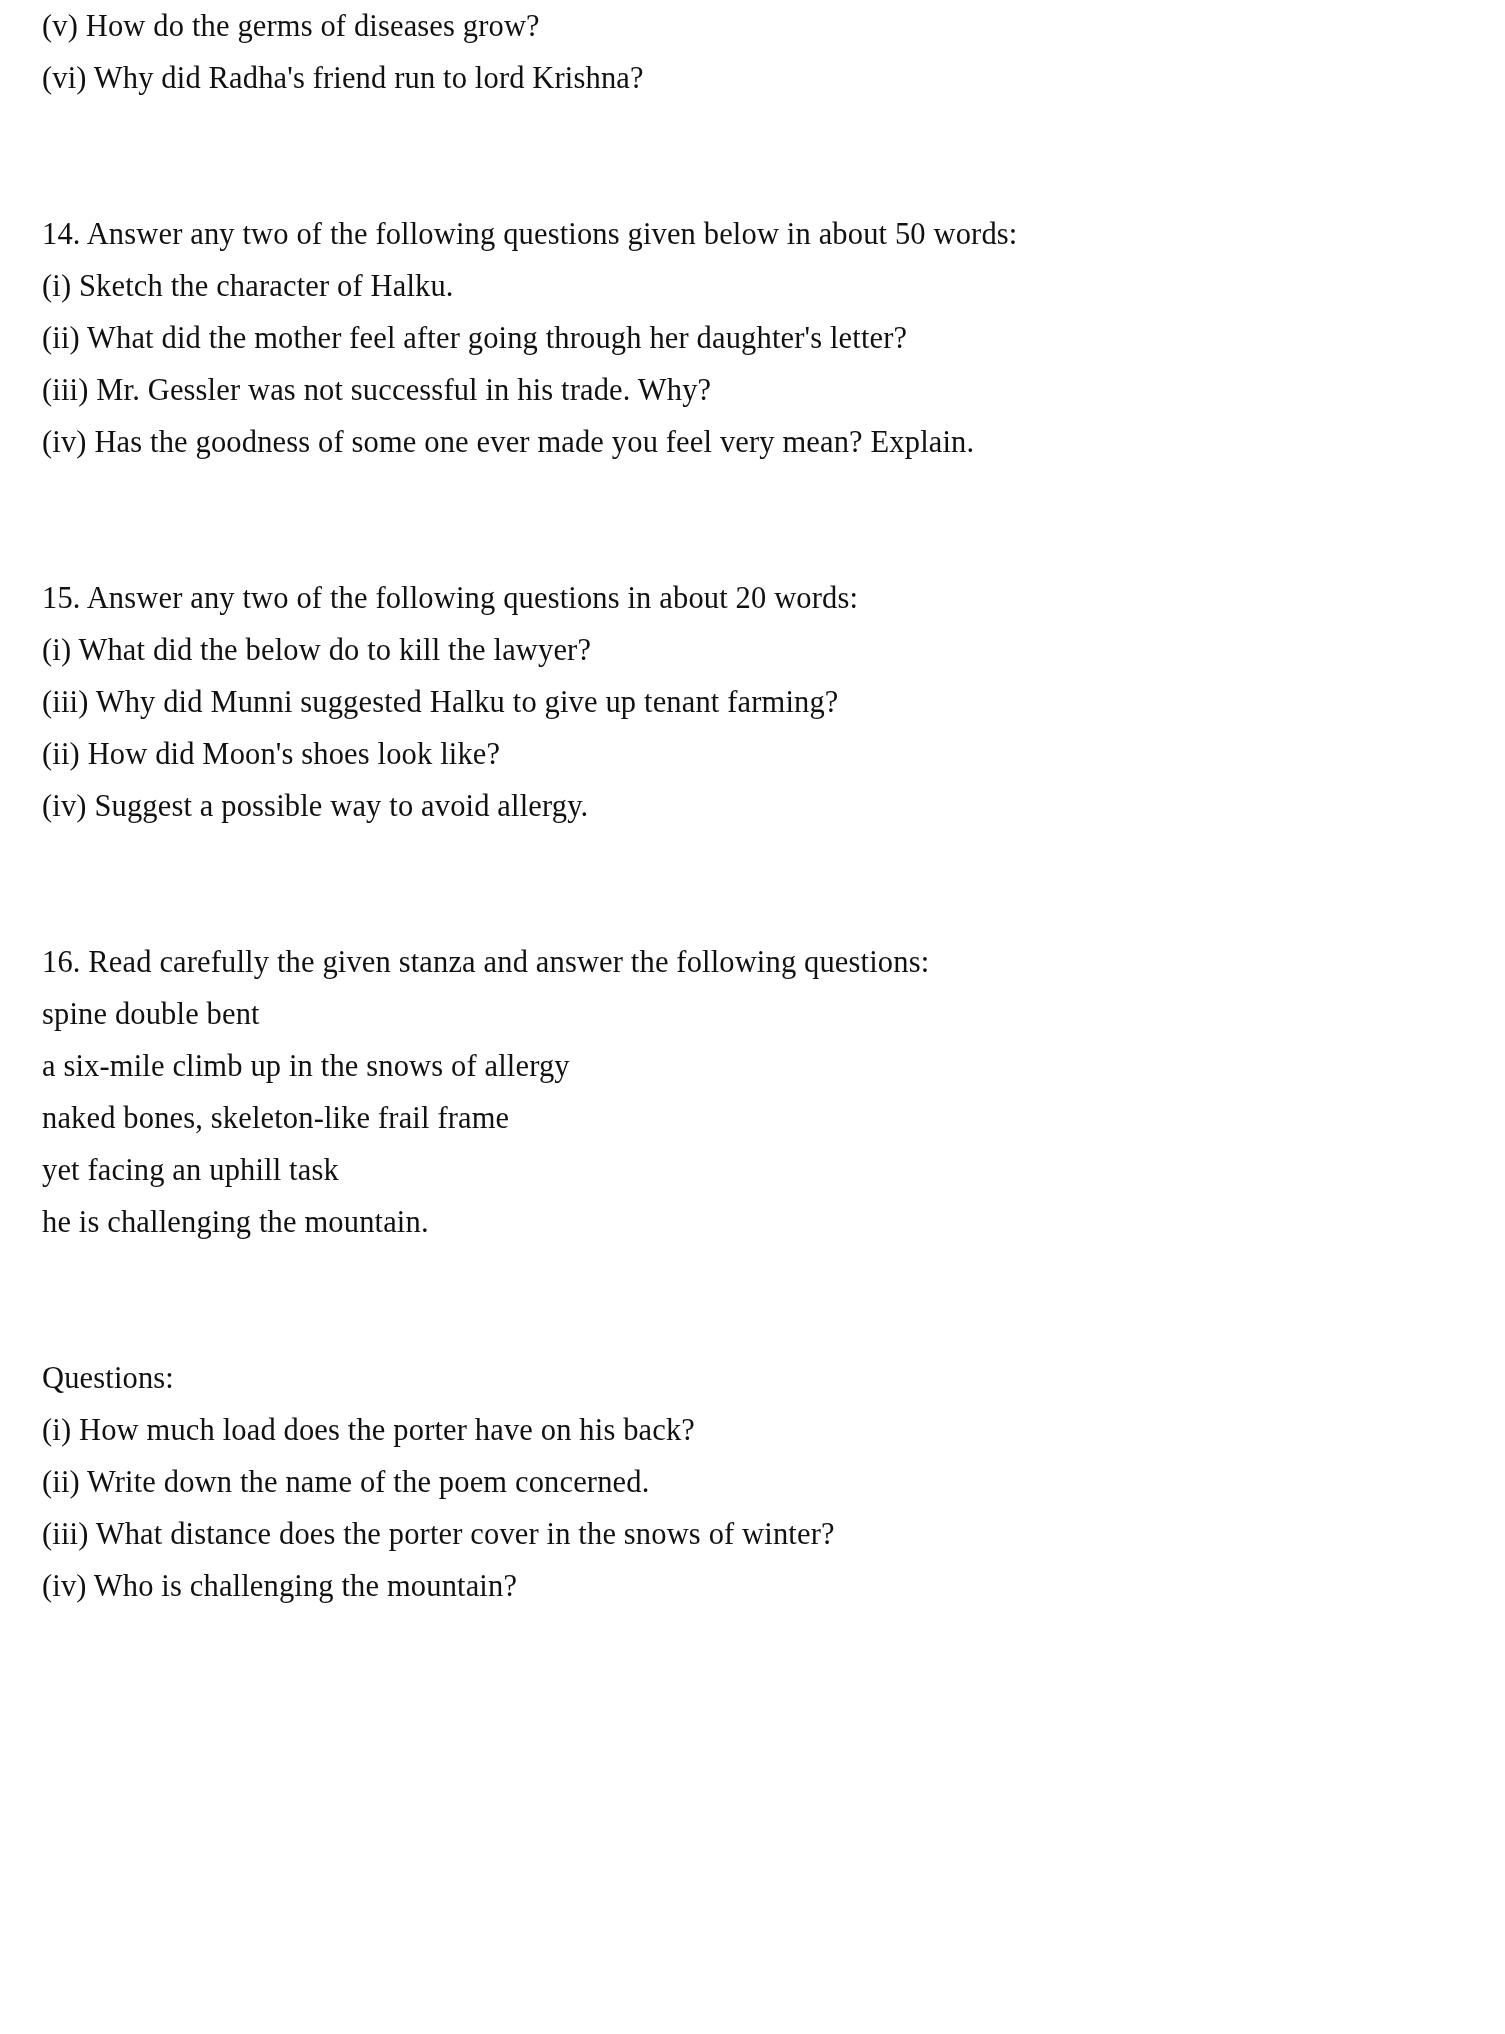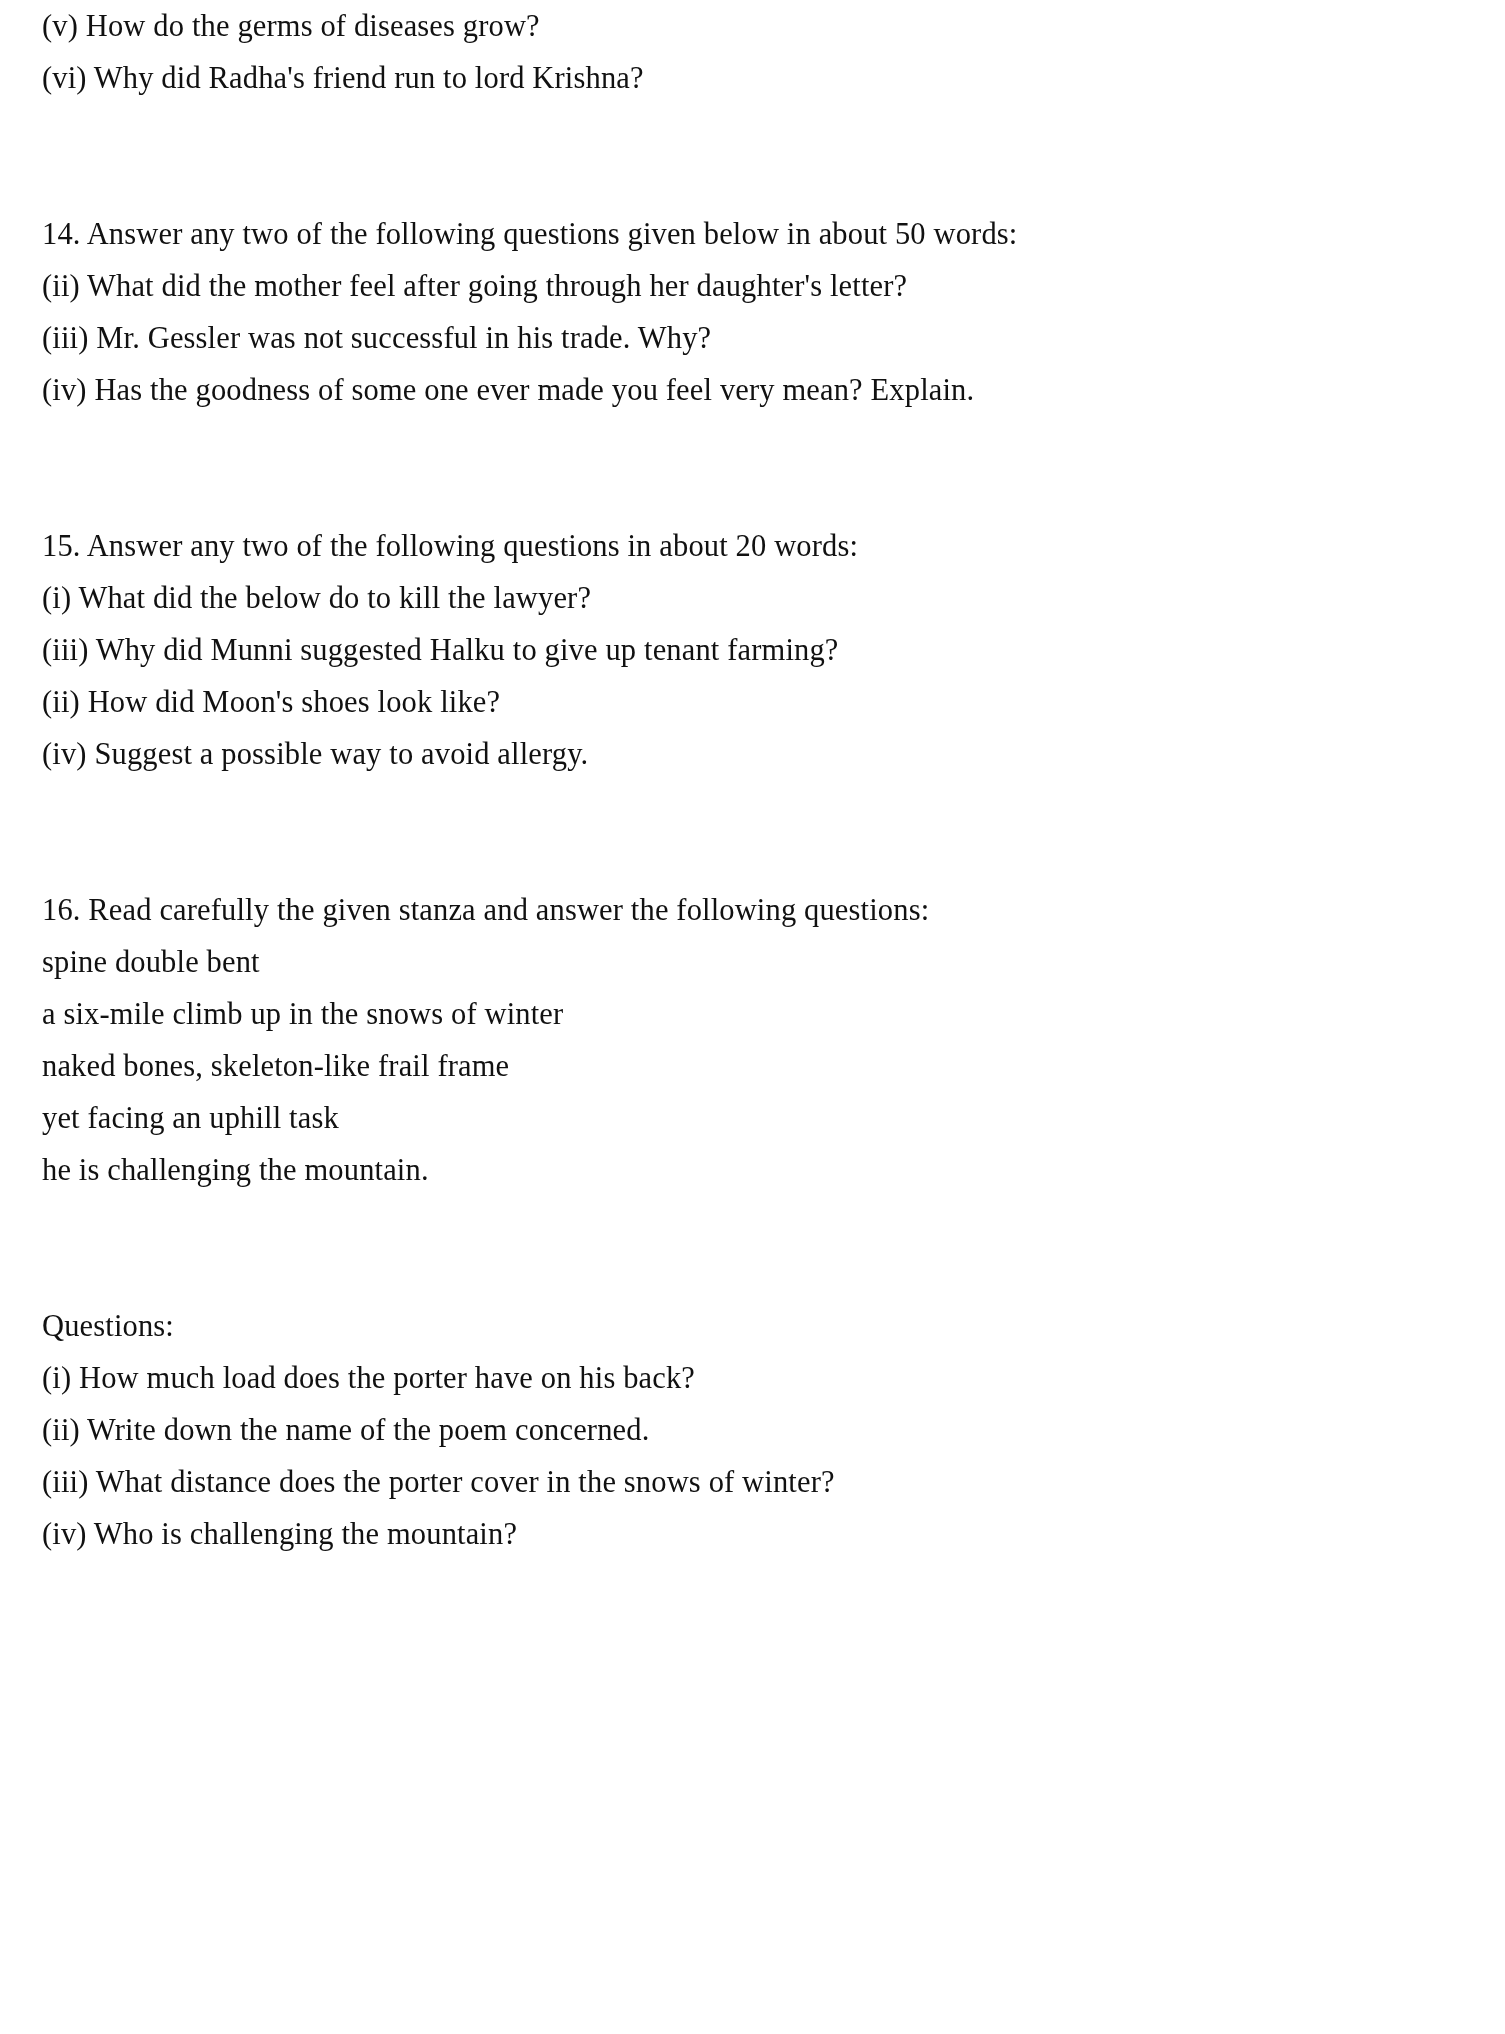--- a/index.html
+++ b/index.html
@@ -42,37 +42,38 @@
 
 <div class="page">
   <div class="content">
 
     <div class="line">(v) How do the germs of diseases grow?</div>
     <div class="line">(vi) Why did Radha's friend run to lord Krishna?</div>
 
     <div class="gap-lg"></div>
 
     <div class="line">14. Answer any two of the following questions given below in about 50 words:</div>
+    <div class="line">(i) Sketch the character of Halku.</div>
     <div class="line">(ii) What did the mother feel after going through her daughter's letter?</div>
     <div class="line">(iii) Mr. Gessler was not successful in his trade. Why?</div>
     <div class="line">(iv) Has the goodness of some one ever made you feel very mean? Explain.</div>
 
     <div class="gap-lg"></div>
 
     <div class="line">15. Answer any two of the following questions in about 20 words:</div>
     <div class="line">(i) What did the below do to kill the lawyer?</div>
     <div class="line">(iii) Why did Munni suggested Halku to give up tenant farming?</div>
     <div class="line">(ii) How did Moon's shoes look like?</div>
     <div class="line">(iv) Suggest a possible way to avoid allergy.</div>
 
     <div class="gap-lg"></div>
 
     <div class="line">16. Read carefully the given stanza and answer the following questions:</div>
     <div class="line">spine double bent</div>
-    <div class="line">a six-mile climb up in the snows of winter</div>
+    <div class="line">a six-mile climb up in the snows of allergy</div>
     <div class="line">naked bones, skeleton-like frail frame</div>
     <div class="line">yet facing an uphill task</div>
     <div class="line">he is challenging the mountain.</div>
 
     <div class="gap-lg"></div>
 
     <div class="line">Questions:</div>
     <div class="line">(i) How much load does the porter have on his back?</div>
     <div class="line">(ii) Write down the name of the poem concerned.</div>
     <div class="line">(iii) What distance does the porter cover in the snows of winter?</div>

